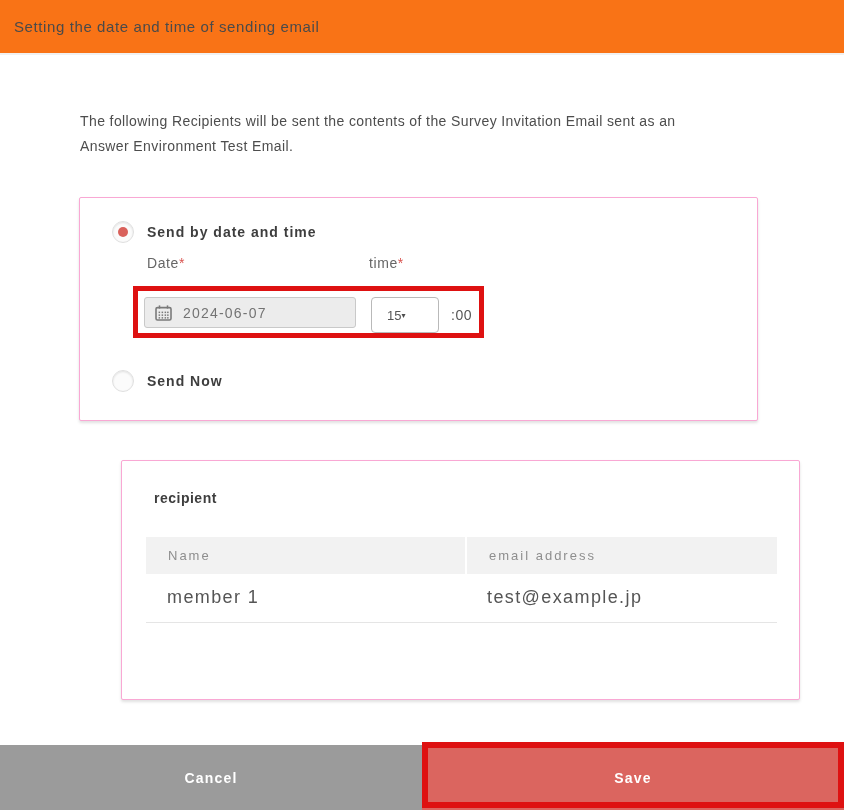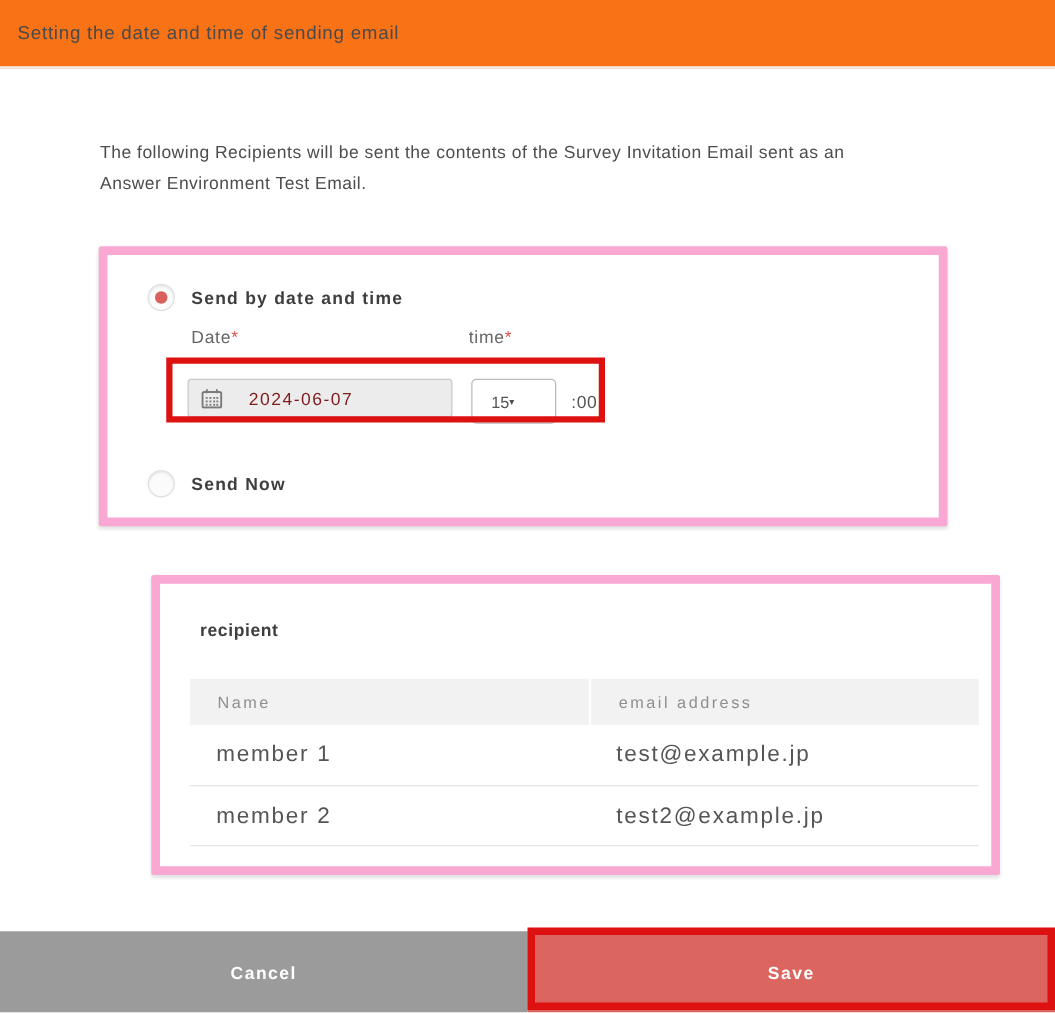--- a/index.html
+++ b/index.html
@@ -7,41 +7,41 @@
   .stage { position:relative; width:844px; height:810px; }
 
   
   .page-header { position:absolute; top:0; left:0; width:844px; height:55px; border-bottom:2px solid #f1f1f1; display:flex; align-items:center; padding-left:14px; background:#f97316; }
   .page-title { font-size:15px; color:#4a4a4a; letter-spacing:0.6px; }
 
   
   .description { position:absolute; left:80px; top:109px; width:680px; font-size:14px; color:#4d4d4d; letter-spacing:0.4px; line-height:25px; }
 
   
-  .card { position:absolute; left:79px; width:679px; background:#fff; border:7px solid #f9a8d4; border-radius:2px; box-shadow:0 2px 3px rgba(0,0,0,0.12); }
+  .card { position:absolute; left:79px; width:679px; background:#fff; border:1px solid #f9a8d4; border-radius:2px; box-shadow:0 2px 3px rgba(0,0,0,0.12); }
   .card-schedule { top:197px; height:224px; }
   .card-recipient { top:460px; height:240px;margin-left:42px; }
 
   
   .radio-option { position:absolute; display:flex; align-items:center; height:22px; }
   .radio-option.opt1 { left:32px; top:23px; }
   .radio-option.opt2 { left:32px; top:172px; }
   .radio-circle { width:22px; height:22px; border-radius:50%; background:#fbfbfb; border:1px solid #e0e0e0; box-shadow:inset 0 1px 2px rgba(0,0,0,0.10); position:relative; flex:0 0 auto; cursor:pointer; }
   .radio-dot { position:absolute; left:5px; top:5px; width:10px; height:10px; border-radius:50%; background:#d9615b; }
   .option-label { margin-left:13px; font-size:14px; font-weight:bold; color:#3e3e3e; letter-spacing:1px; white-space:nowrap; }
 
   
   .field-label { position:absolute; top:57px; font-size:14px; color:#666; letter-spacing:0.6px; }
   .field-label.lbl-date { left:67px; }
   .field-label.lbl-time { left:289px; }
   .req { color:#d9534f; }
 
   
   .date-input { position:absolute; left:64px; top:99px; width:212px; height:31px; background:#ececec; border:1px solid #c9c9c9; border-radius:3px; display:flex; align-items:center; padding-left:10px; cursor:pointer; }
-  .date-text { margin-left:21px; font-size:14px; color:#7f1d1d; letter-spacing:1.2px; }
+  .date-text { margin-left:11px; font-size:14px; color:#737373; letter-spacing:1.2px; }
 
   
   .time-select { position:absolute; left:291px; top:99px; width:68px; height:36px; background:#fff; border:1px solid #b9b9b9; border-radius:4px; display:flex; align-items:center; justify-content:flex-start; padding:0 10px 0 15px; cursor:pointer; }
   .hour-value { font-size:13px; color:#555; }
   .select-arrow { font-size:8px; color:#4d4d4d; }
   .minute-suffix { position:absolute; left:371px; top:99px; height:36px; display:flex; align-items:center; font-size:14px; color:#555; letter-spacing:0.5px; }
 
   
   .annot { position:absolute; border:5px solid #de1111; pointer-events:none; z-index:5; }
   .annot-datetime { left:133px; top:286px; width:351px; height:52px; }
@@ -136,24 +136,20 @@
         <tr>
           <th>Name</th>
           <th>email address</th>
         </tr>
       </thead>
       <tbody>
         <tr>
           <td>member 1</td>
           <td>test@example.jp</td>
         </tr>
-        <tr>
-          <td>member 2</td>
-          <td>test2@example.jp</td>
-        </tr>
       </tbody>
     </table>
   </div>
 
   <div class="footer">
     <button class="footer-btn btn-cancel">Cancel</button>
     <button class="footer-btn btn-save">Save</button>
   </div>
 
   <div class="annot annot-datetime"></div>

